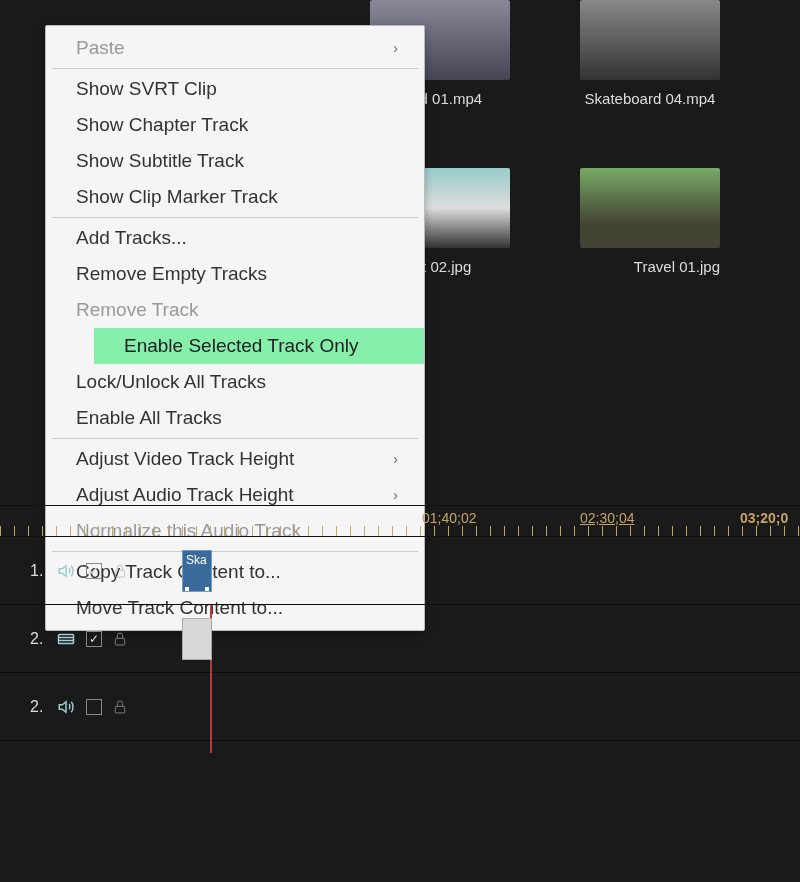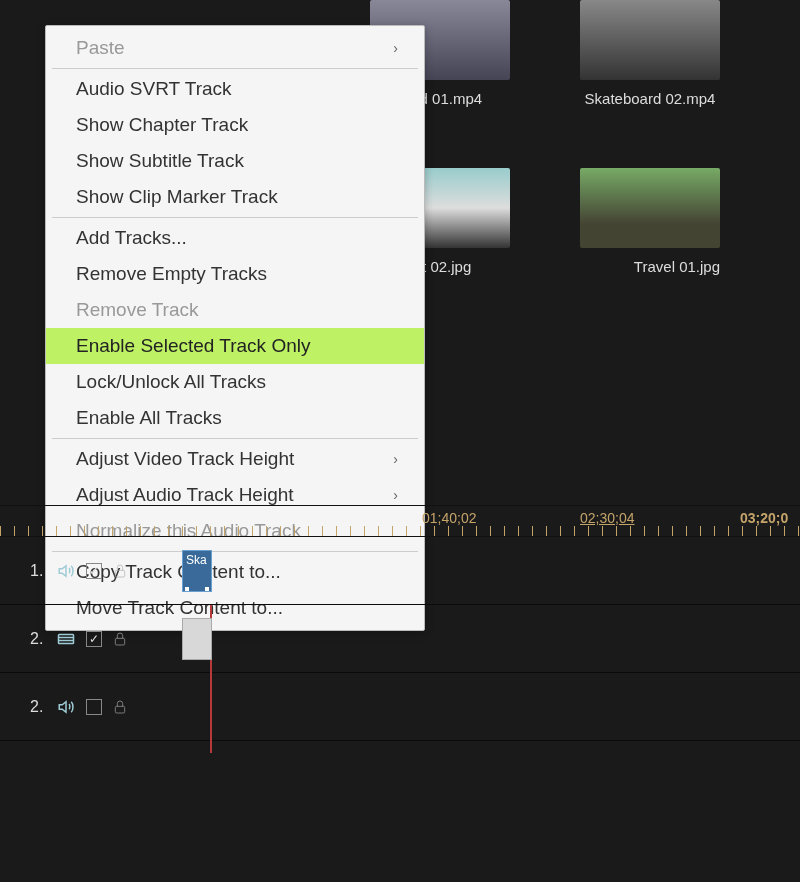--- a/index.html
+++ b/index.html
@@ -66,22 +66,23 @@
     align-items: center;
     justify-content: space-between;
     height: 36px;
     padding: 0 26px 0 30px;
     font-size: 19px;
     color: #333;
     cursor: default;
   }
   .menu-item.disabled { color: #999; }
   .menu-item.highlighted {
-    background: #bef264;
+    background: #86efac;
     color: #222;
+    margin-left: 48px;
   }
   .menu-sep {
     height: 1px;
     background: #ccc;
     margin: 2px 6px;
   }
   .chevron {
     font-size: 14px;
     color: #666;
   }
@@ -201,40 +202,40 @@
 </head>
 <body>
 
 <div class="media-panel">
   <div class="media-item">
     <div class="thumb t1"></div>
     <div class="media-label">oard 01.mp4</div>
   </div>
   <div class="media-item">
     <div class="thumb t2"></div>
-    <div class="media-label">Skateboard 02.mp4</div>
+    <div class="media-label">Skateboard 04.mp4</div>
   </div>
   <div class="media-item" style="margin-top:-15px;">
     <div class="thumb t3"></div>
     <div class="media-label">ort 02.jpg</div>
   </div>
   <div class="media-item" style="margin-top:-15px;align-items:flex-end;">
     <div class="thumb t4"></div>
     <div class="media-label">Travel 01.jpg</div>
   </div>
 </div>
 
 <div class="context-menu" id="context-menu">
     <div class="menu-item disabled">
       <span>Paste</span>
       <span class="chevron">›</span>
     </div>
     <div class="menu-sep"></div>
     <div class="menu-item">
-      <span>Audio SVRT Track</span>
+      <span>Show SVRT Clip</span>
     </div>
     <div class="menu-item">
       <span>Show Chapter Track</span>
     </div>
     <div class="menu-item">
       <span>Show Subtitle Track</span>
     </div>
     <div class="menu-item">
       <span>Show Clip Marker Track</span>
     </div>

